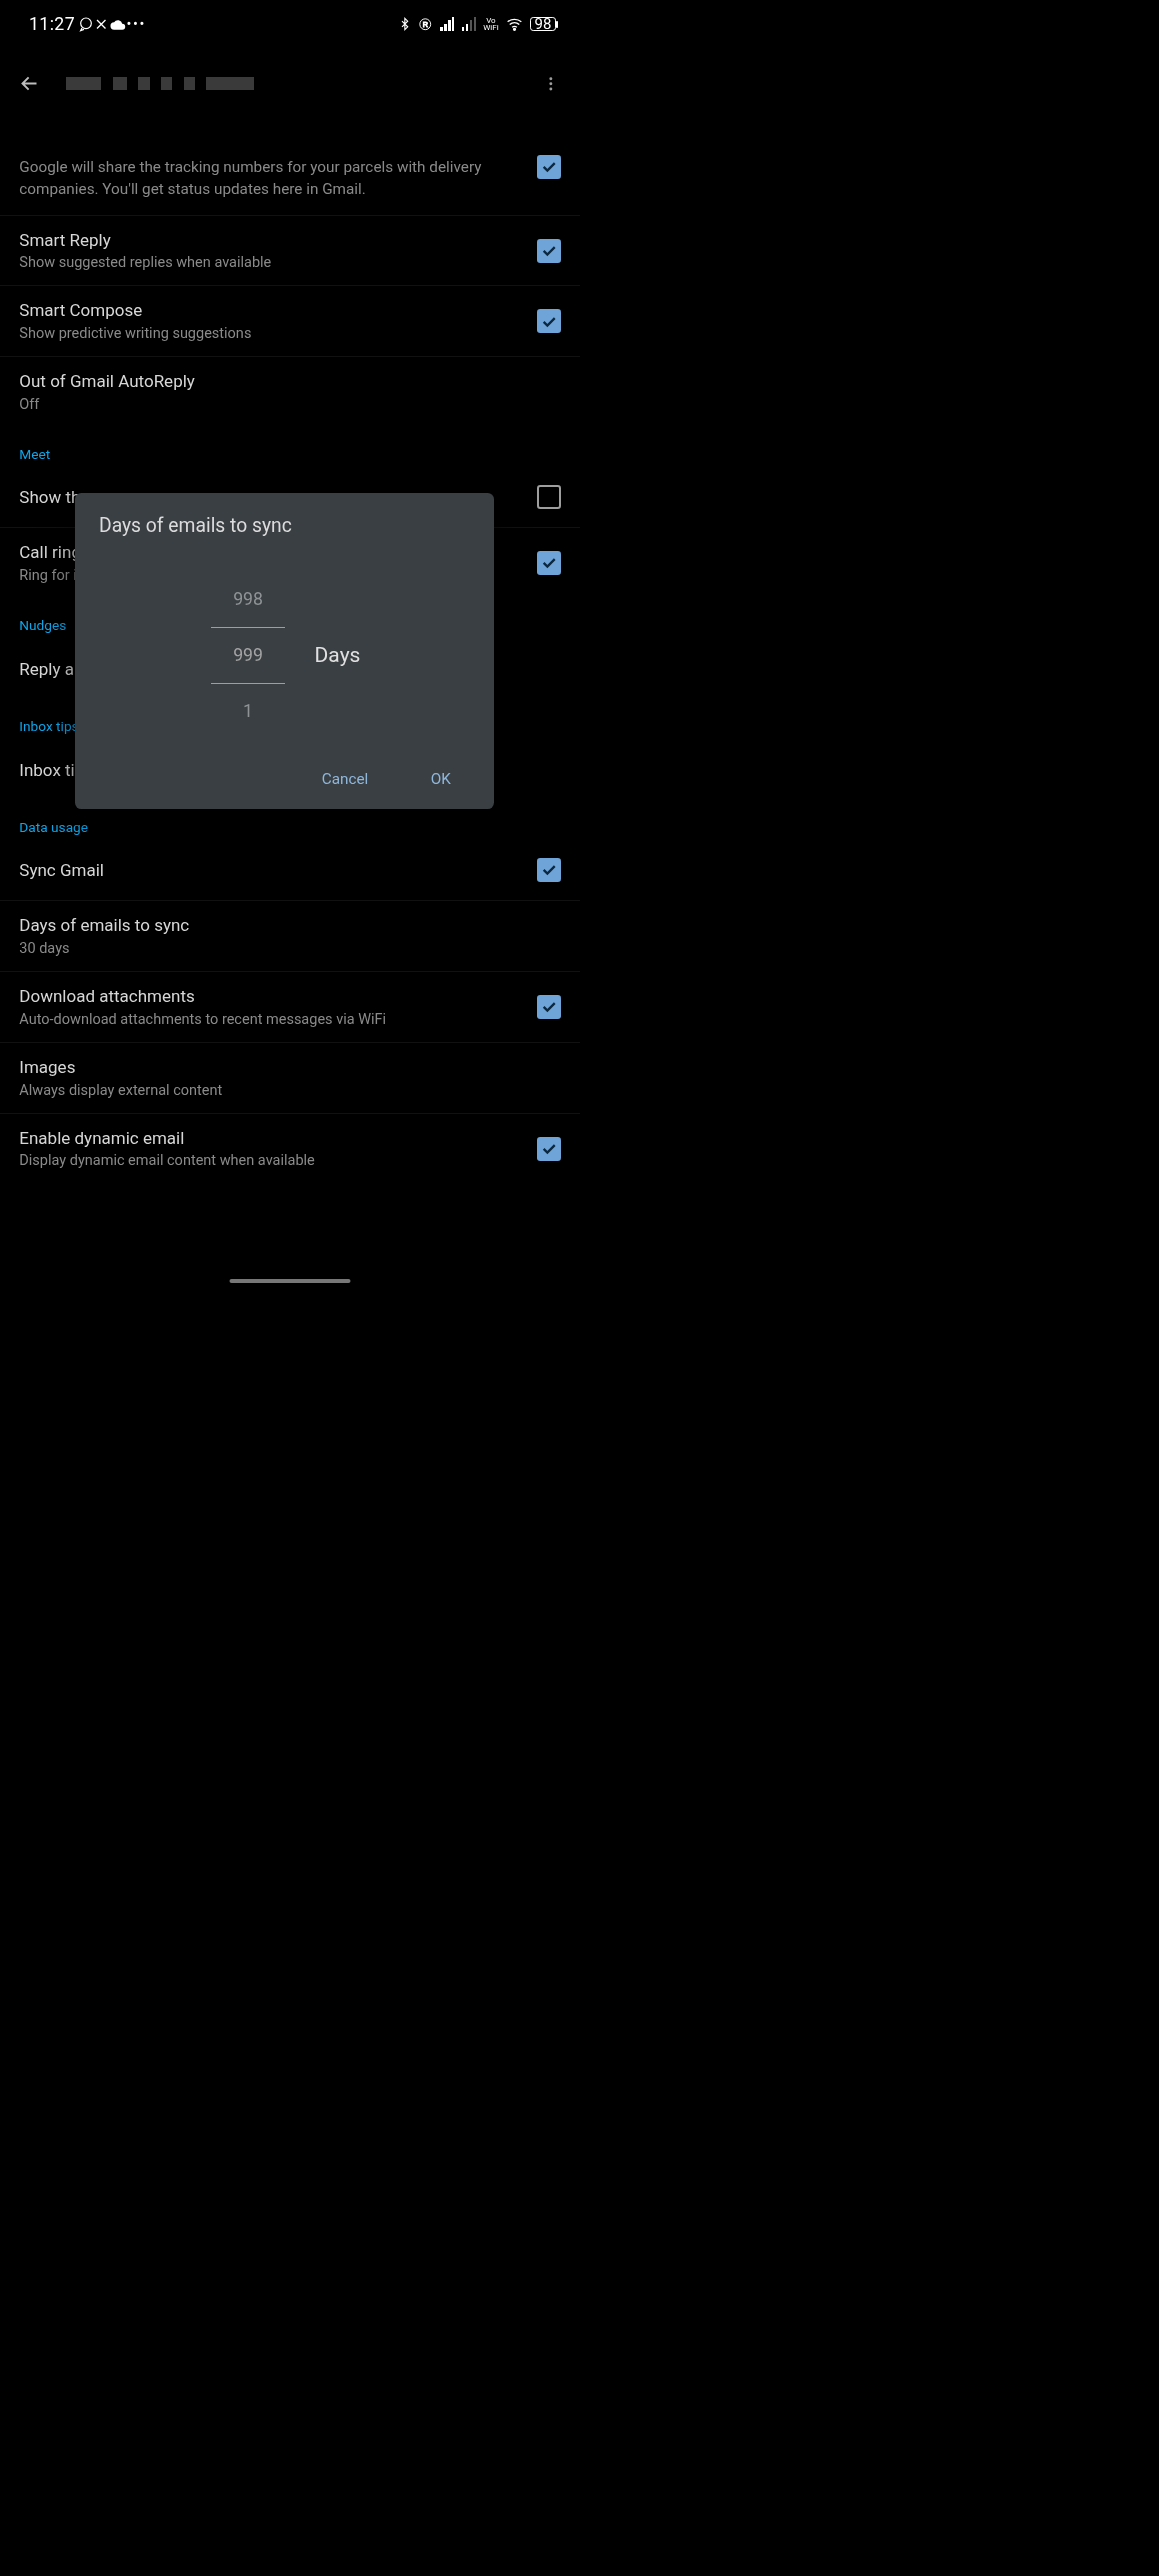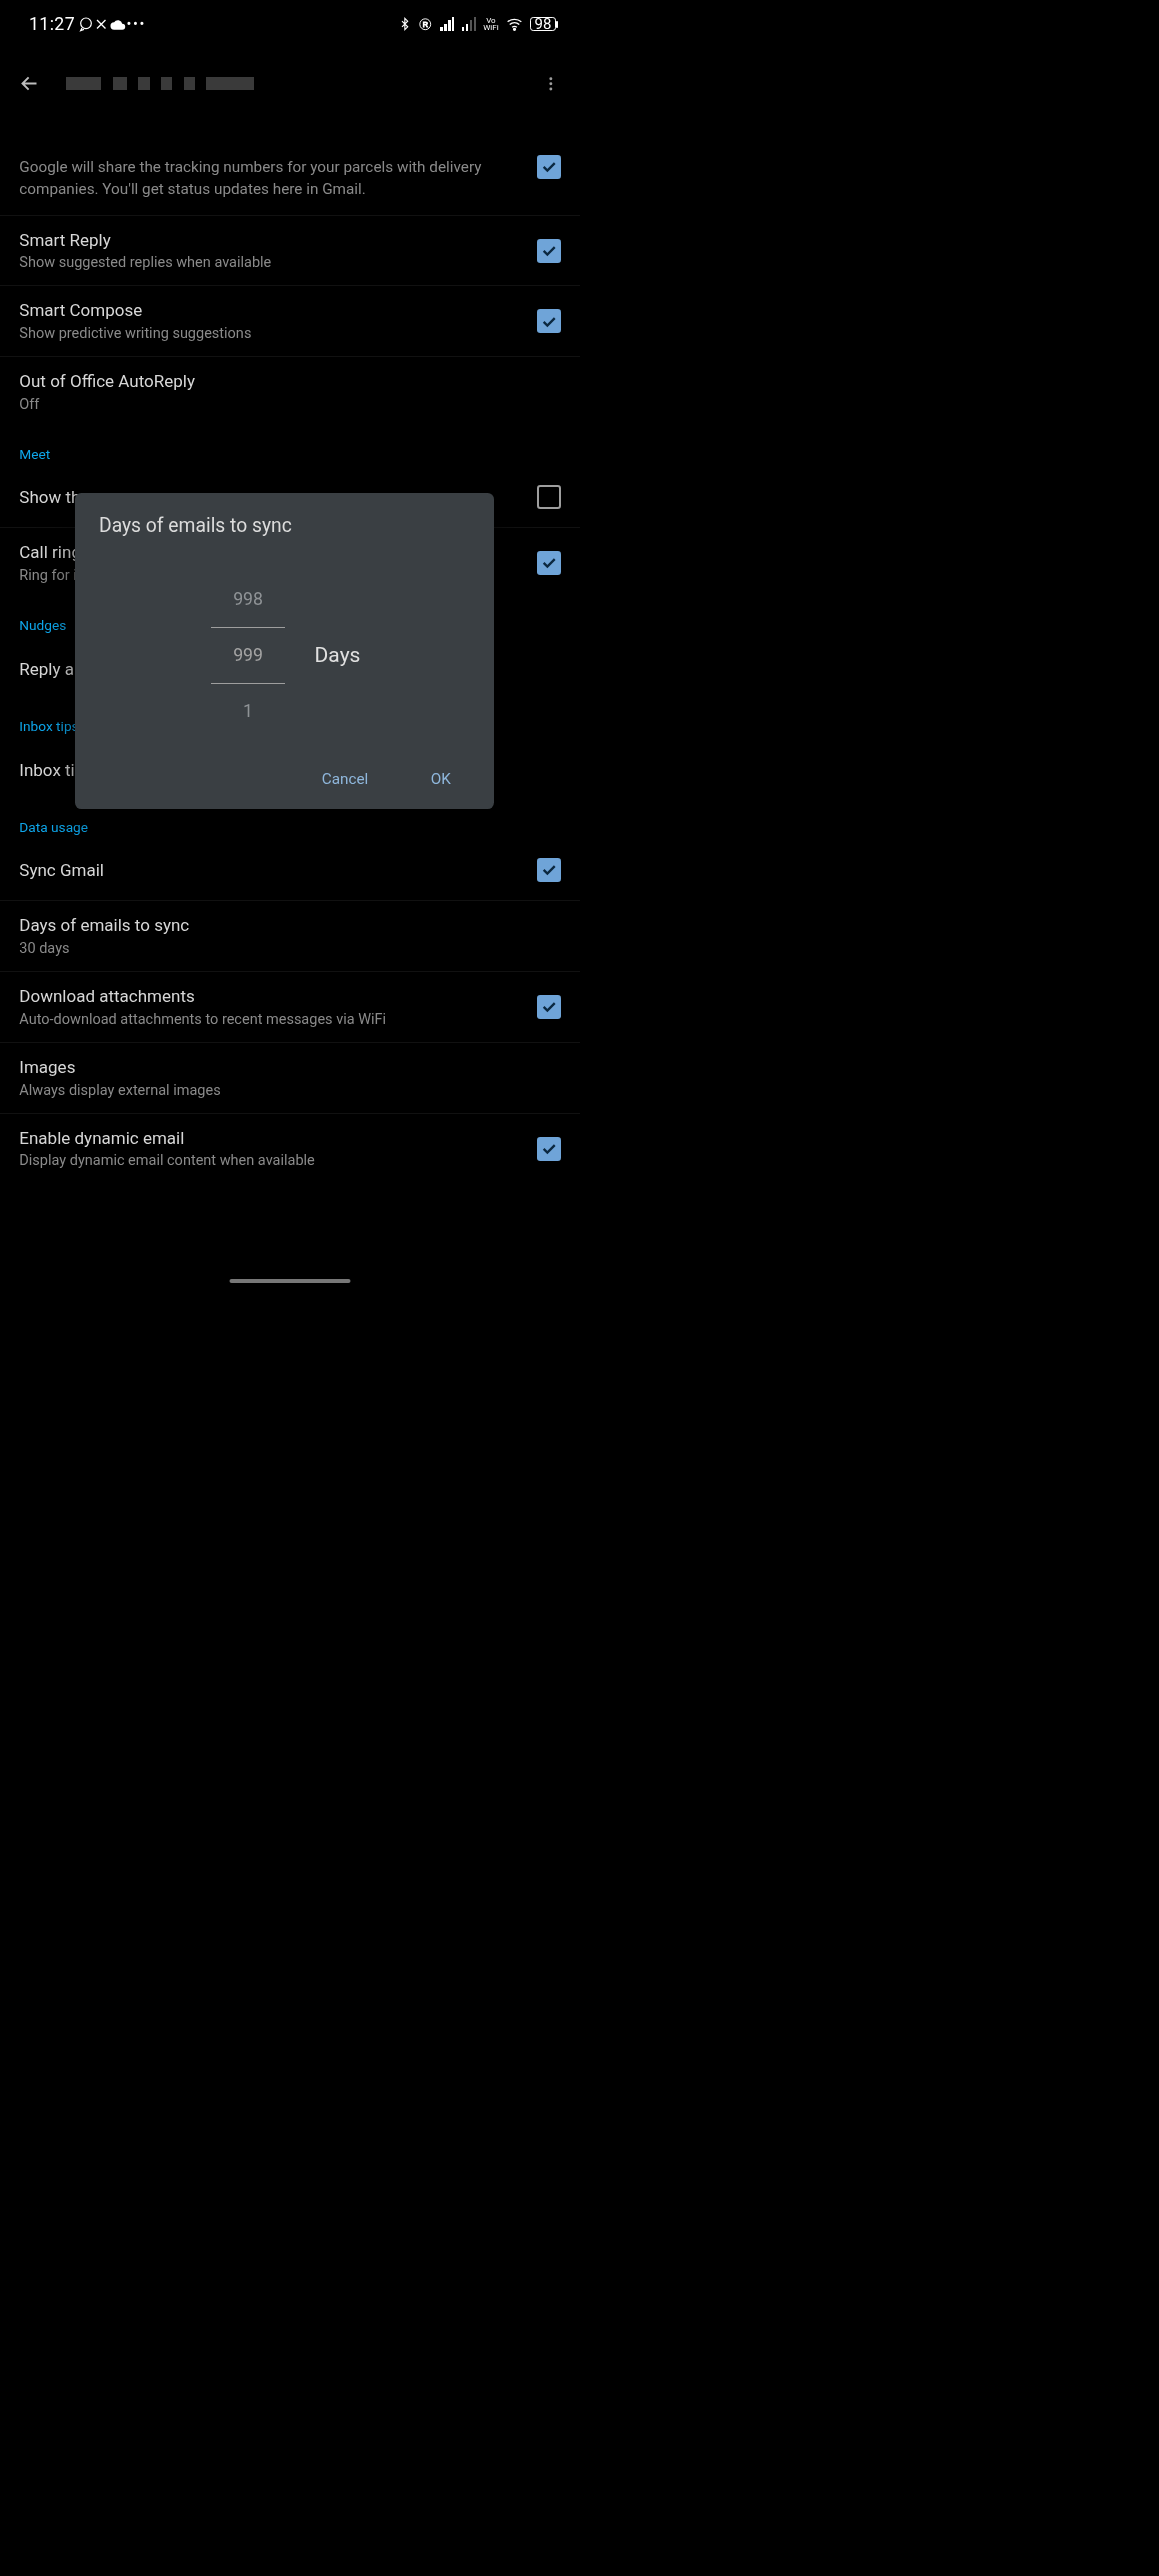--- a/index.html
+++ b/index.html
@@ -255,21 +255,21 @@
     </div>
     <span class="cb checked">
         <svg width="17.7" height="17.7" viewBox="0 0 24 24" fill="none" stroke-width="3.2">
           <path d="M5 12l5 5L20 7"></path>
         </svg>
       </span>
   </div>
 
   <div class="item no-border">
     <div class="text">
-      <div class="title">Out of Office AutoReply</div>
+      <div class="title">Out of Gmail AutoReply</div>
       <div class="sub">Off</div>
     </div>
   </div>
 
   <div class="section-header">Meet</div>
 
   <div class="item">
     <div class="text">
         <div class="title">Show th</div>
       </div>
@@ -330,21 +330,21 @@
     <span class="cb checked">
         <svg width="17.7" height="17.7" viewBox="0 0 24 24" fill="none" stroke-width="3.2">
           <path d="M5 12l5 5L20 7"></path>
         </svg>
       </span>
   </div>
 
   <div class="item">
     <div class="text">
       <div class="title">Images</div>
-      <div class="sub">Always display external images</div>
+      <div class="sub">Always display external content</div>
     </div>
   </div>
 
   <div class="item no-border">
     <div class="text">
       <div class="title">Enable dynamic email</div>
       <div class="sub">Display dynamic email content when available</div>
     </div>
     <span class="cb checked">
         <svg width="17.7" height="17.7" viewBox="0 0 24 24" fill="none" stroke-width="3.2">

